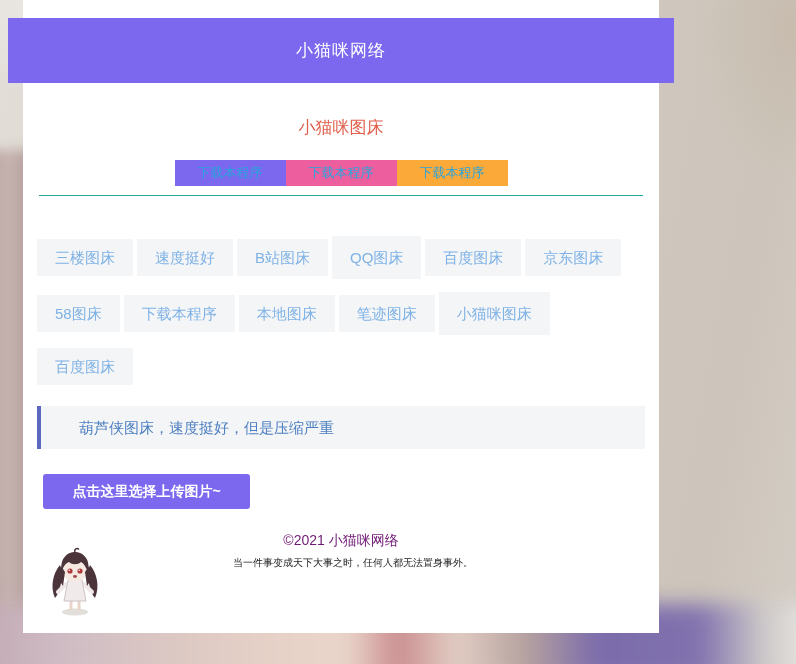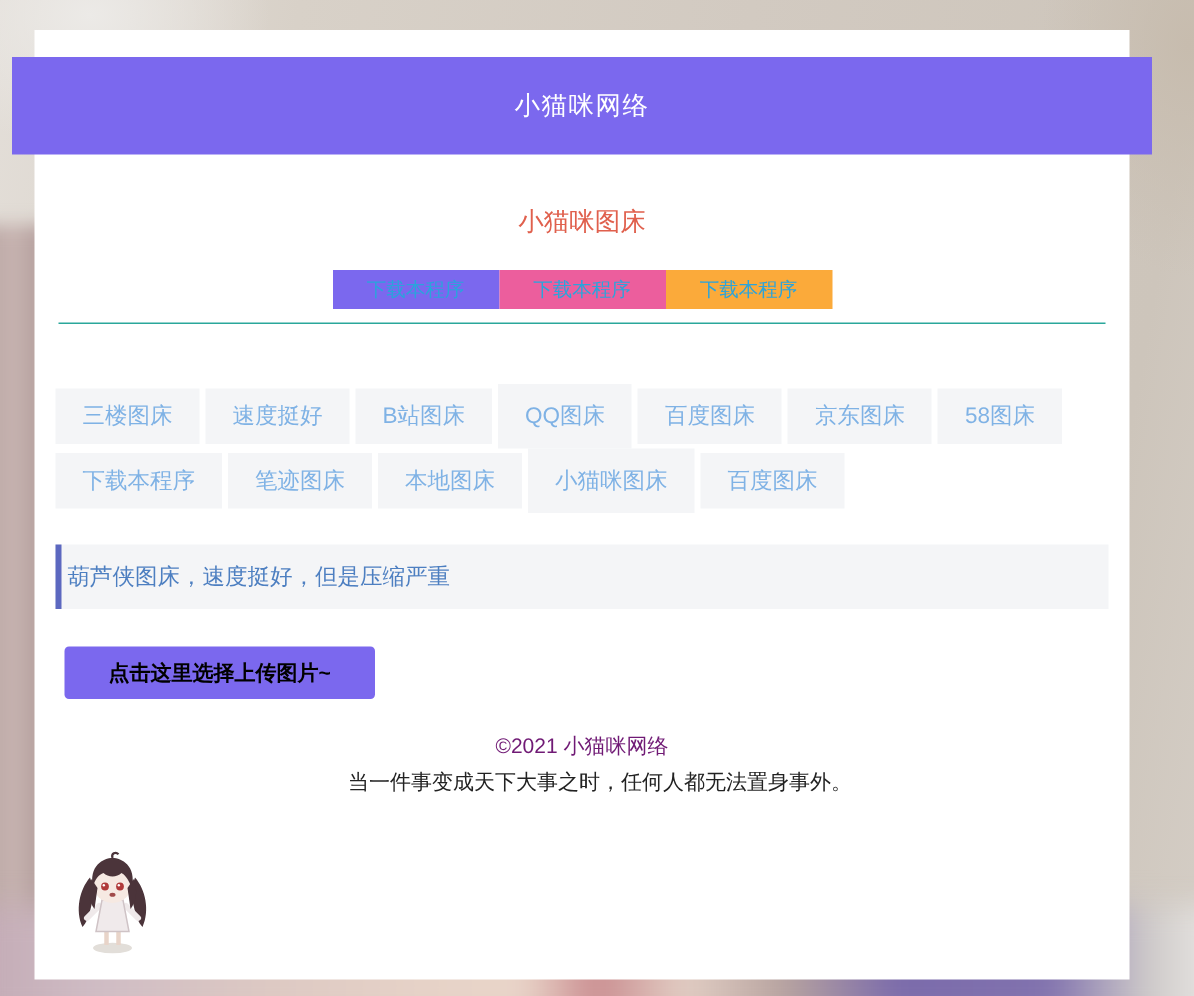--- a/index.html
+++ b/index.html
@@ -28,21 +28,21 @@
     position: absolute; left: -20px; right: -20px; bottom: -18px; height: 78px;
     background: linear-gradient(90deg,
       #c2a9b4 0%, #cfbcc4 10%, #ddc9c3 24%, #e6d2c7 36%, #e9d5c9 44%,
       #ca8d90 50%, #e2cec4 57%, #b7a39f 65%, #7b6bab 74%, #8172ae 86%,
       #cfcbc9 94%, #ebe9e7 100%);
     filter: blur(10px);
   }
 
   
   .card {
-    position: absolute; left: 23px; top: 20px; width: 730px; height: 633px;
+    position: absolute; left: 23px; top: 0; width: 636px; height: 633px;
     background: #ffffff;
   }
 
   .site-header {
     margin: 18px -15px 0;
     height: 65px;
     background: #7b68ee;
     display: flex; align-items: center; justify-content: center;
     color: #ffffff; font-size: 17px; letter-spacing: 1px;
   }
@@ -57,48 +57,48 @@
     width: 111px; height: 26px; border: none; cursor: pointer;
     color: #2aa4dc; font-size: 13px;
     font-family: "Liberation Sans", "DejaVu Sans", sans-serif;
   }
 
   .divider { margin: 9px 16px 0; border: none; border-top: 1px solid #2aa79b; }
 
   .tabs {
     margin: 40px 14px 0;
     display: flex; flex-wrap: wrap; align-items: center;
-    gap: 0 4px;
+    gap: 13px 4px;
   }
   .tab {
     background: #f4f5f7; color: #7fb2e5;
     font-size: 15px; line-height: 17px;
     padding: 10px 18px; cursor: pointer; white-space: nowrap;
   }
   .tab.tall { padding-top: 13px; padding-bottom: 13px; }
 
   .notice {
     margin: 21px 14px 0;
     background: #f4f5f7;
     border-left: 4px solid #5c68c0;
-    padding: 13px 10px 13px 4px;
+    padding: 13px 10px 13px 38px;
     color: #4d7fc1; font-size: 15px; line-height: 17px;
   }
 
   .upload-btn {
     display: block;
     margin: 25px 0 0 20px;
     width: 207px; height: 35px;
     background: #7b68ee; border: none; border-radius: 3px; cursor: pointer;
-    color: #000000; font-size: 14px; font-weight: bold;
+    color: #ffffff; font-size: 14px; font-weight: bold;
     font-family: "Liberation Sans", "DejaVu Sans", sans-serif;
   }
 
   .copyright { margin-top: 23px; text-align: center; color: #701a75; font-size: 14px; }
-  .quote     { margin-top: 6px;  text-align: center; color: #222222; font-size: 14px; margin-left: 24px; }
+  .quote     { margin-top: 6px;  text-align: center; color: #222222; font-size: 10px; margin-left: 24px; }
 
   .mascot { position: absolute; left: 22px; bottom: 16px; width: 60px; height: 70px; cursor: pointer; }
 </style>
 </head>
 <body>
 
 <div class="bg">
   <div class="bg-left-hair"></div>
   <div class="bg-bottom"></div>
 </div>
@@ -121,22 +121,22 @@
 
   <div class="tabs" id="tabs">
       <div class="tab">三楼图床</div>
       <div class="tab">速度挺好</div>
       <div class="tab">B站图床</div>
       <div class="tab tall">QQ图床</div>
       <div class="tab">百度图床</div>
       <div class="tab">京东图床</div>
       <div class="tab">58图床</div>
       <div class="tab">下载本程序</div>
+      <div class="tab">本地图床</div>
       <div class="tab">笔迹图床</div>
-      <div class="tab">本地图床</div>
       <div class="tab tall">小猫咪图床</div>
       <div class="tab">百度图床</div>
     </div>
 
   <div class="notice">
     <span>葫芦侠图床，速度挺好，但是压缩严重</span>
   </div>
 
   <button class="upload-btn">点击这里选择上传图片~</button>
 

